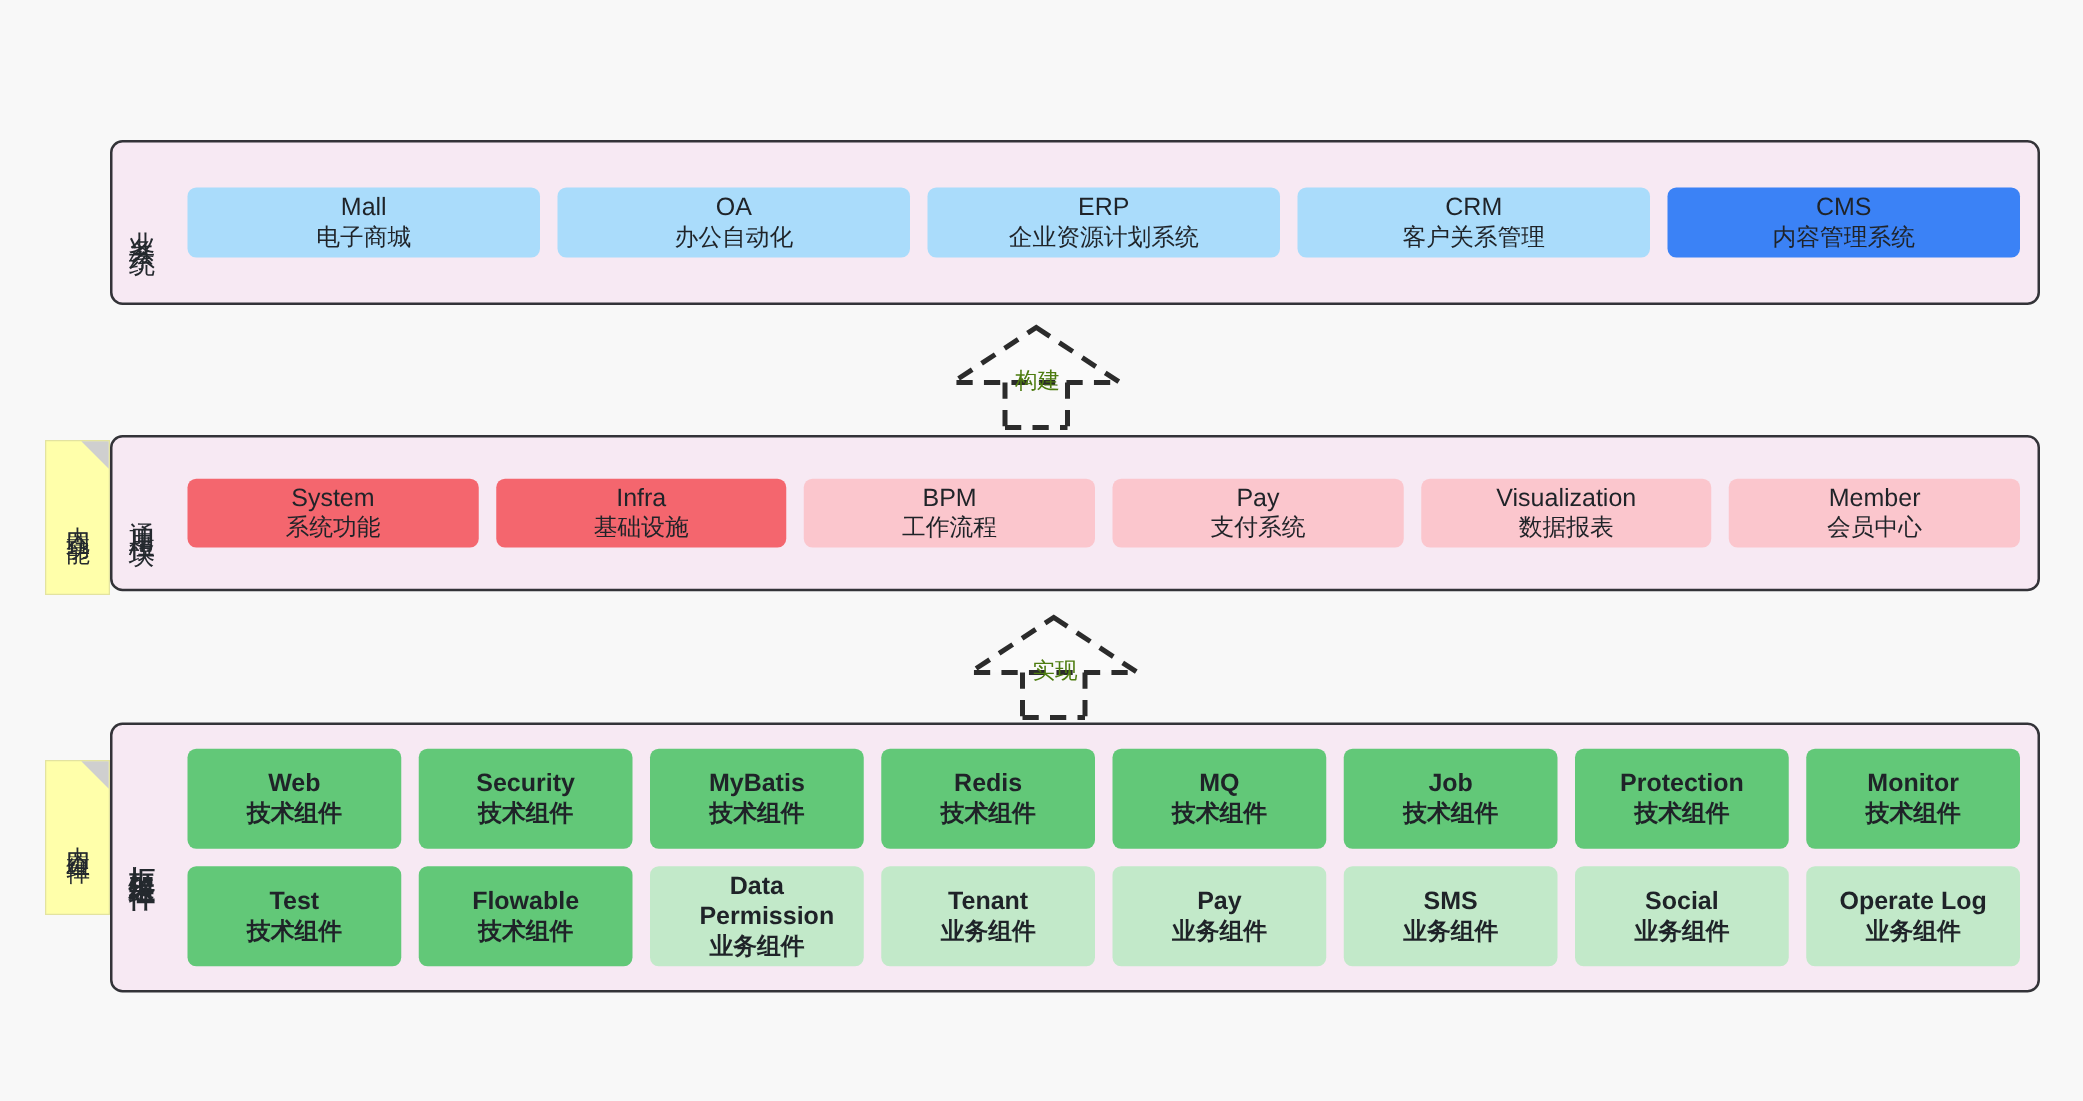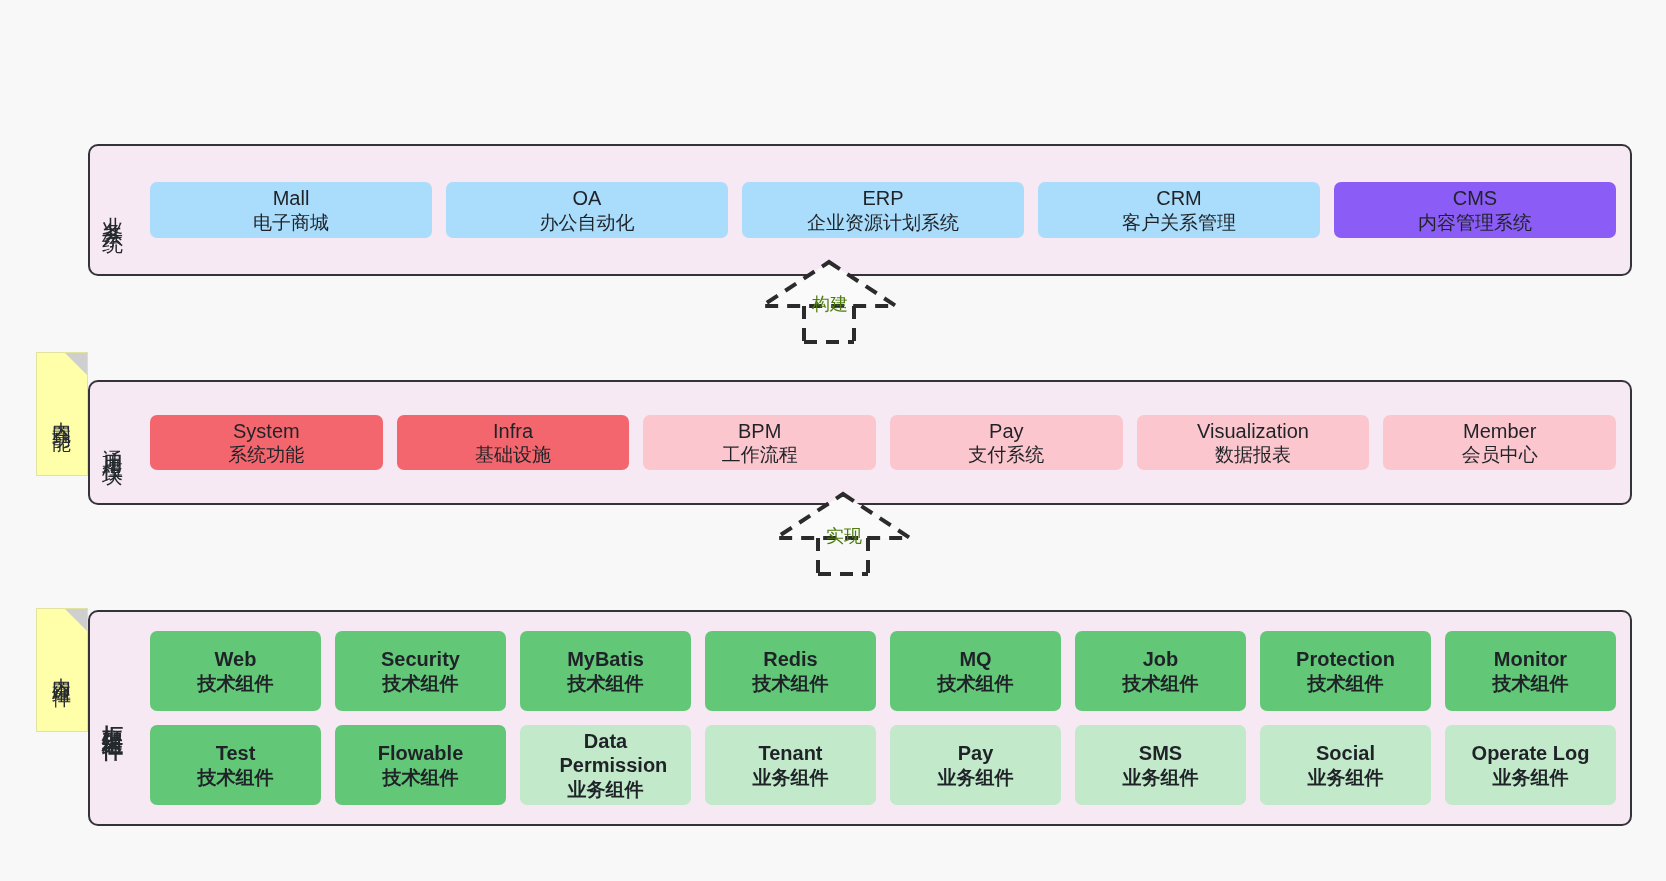--- a/index.html
+++ b/index.html
@@ -18,21 +18,20 @@
   }
 
   
   .layer {
     position: absolute;
     background: #f7e9f3;
     border: 2px solid #333338;
     border-radius: 10px;
     display: flex;
     align-items: stretch;
-    margin-top: 32px;
   }
   .layer-label {
     flex: 0 0 auto;
     width: 46px;
     display: flex;
     align-items: center;
     justify-content: center;
     font-size: 21px;
     color: #24292e;
     writing-mode: vertical-rl;
@@ -134,21 +133,21 @@
           <span class="t2">办公自动化</span>
         </div>
         <div class="card c-blue" style="background: rgb(170, 220, 251);">
           <span class="t1">ERP</span>
           <span class="t2">企业资源计划系统</span>
         </div>
         <div class="card c-blue" style="background: rgb(170, 220, 251);">
           <span class="t1">CRM</span>
           <span class="t2">客户关系管理</span>
         </div>
-        <div class="card c-blue" style="background: #8b5cf6;">
+        <div class="card c-blue" style="background: #3b82f6;">
           <span class="t1">CMS</span>
           <span class="t2">内容管理系统</span>
         </div>
       </div>
     </div>
   </div>
 
   <div class="connector" style="left:756px; top:258px; width:146px; height:86px;">
     <svg width="146" height="86" viewBox="0 0 146 86">
 

